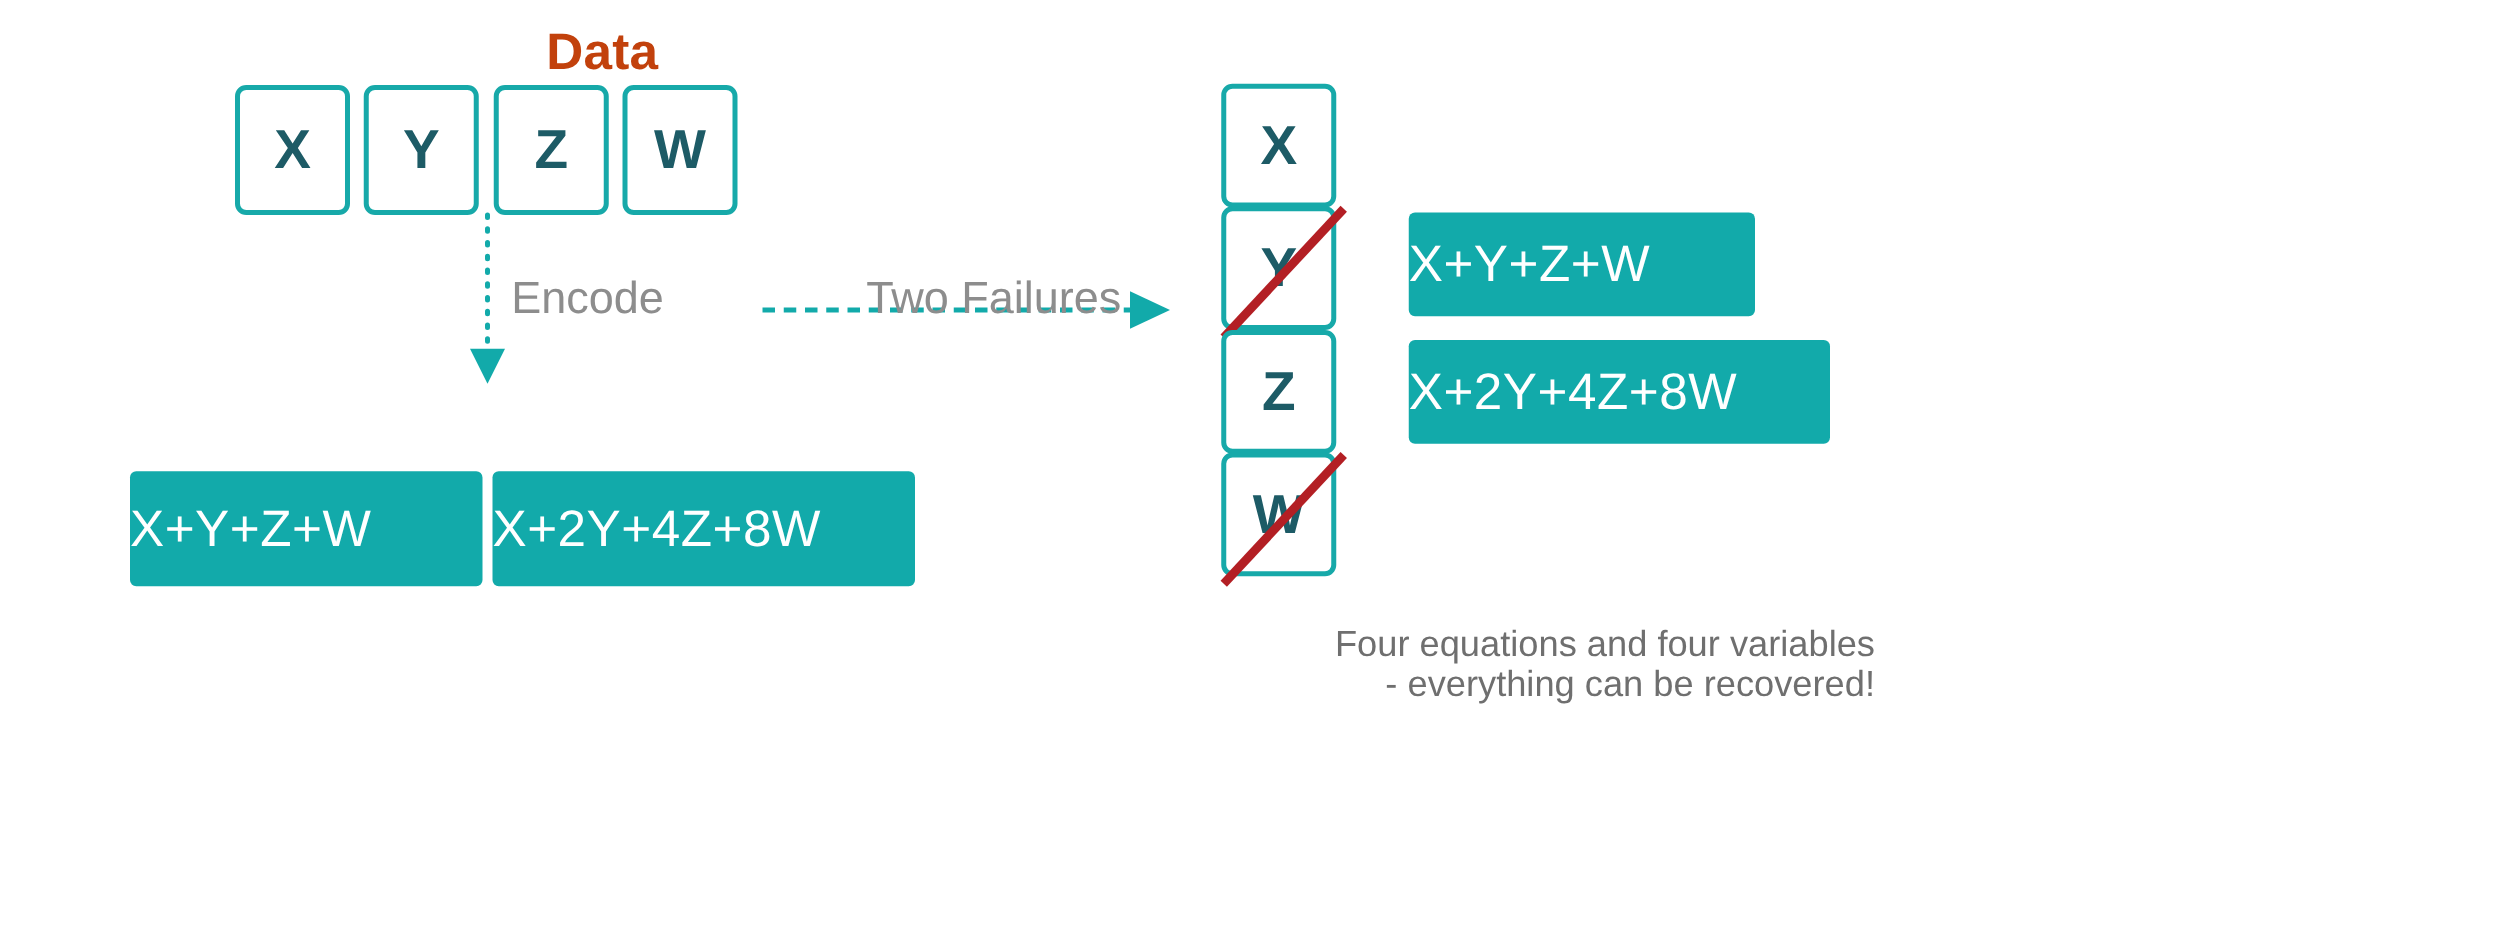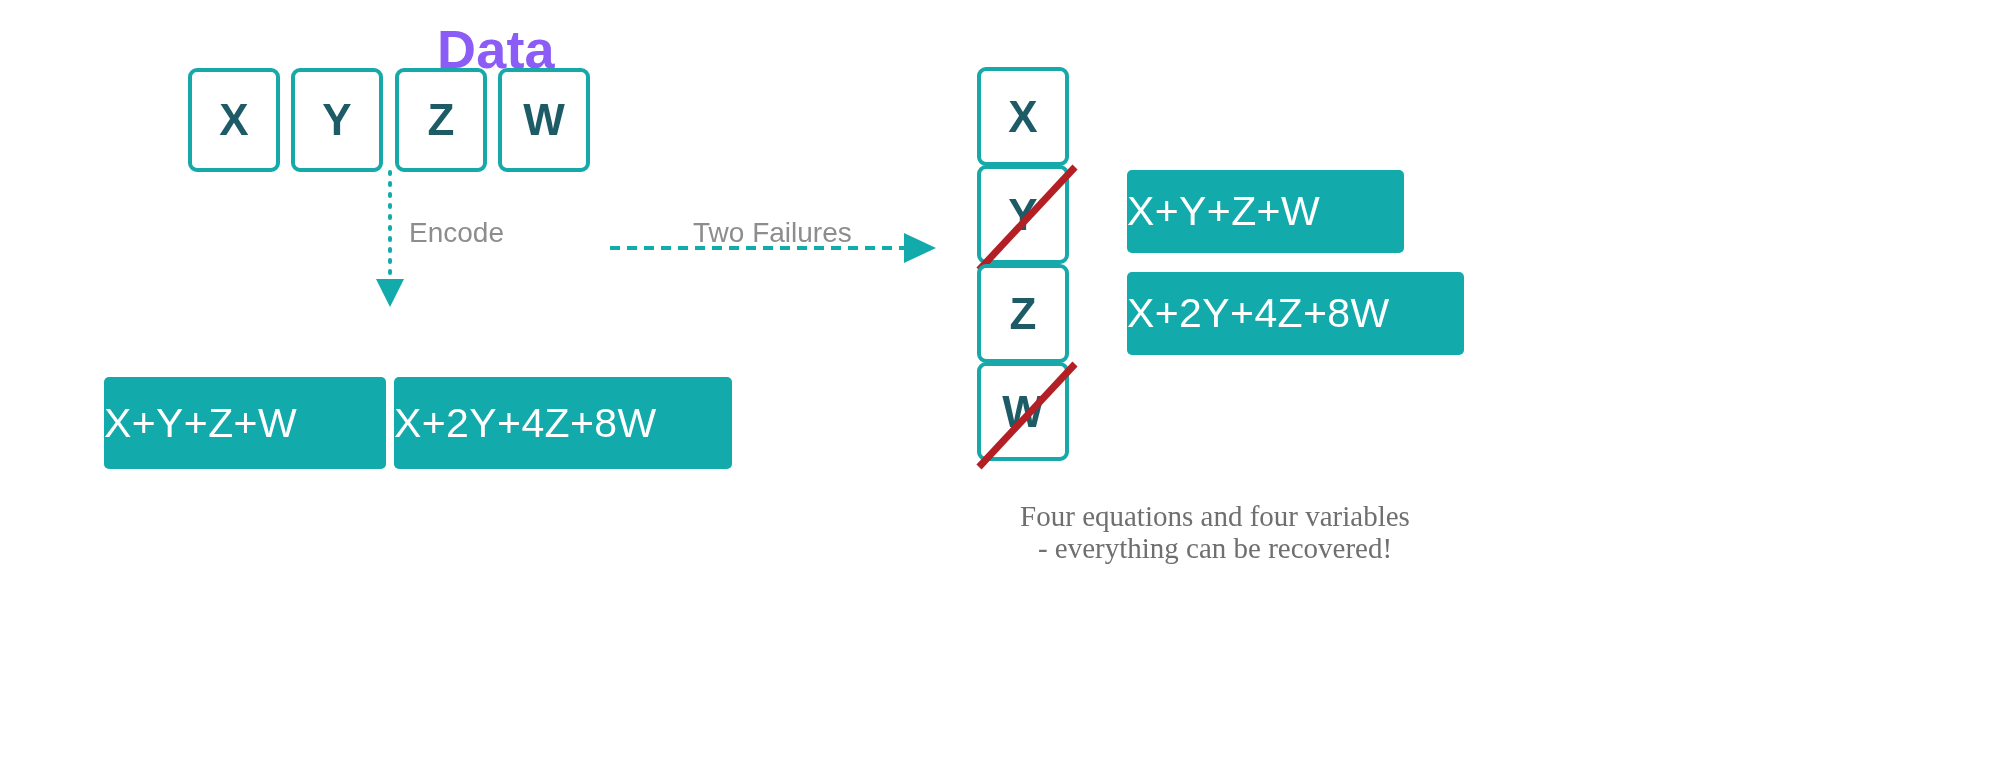--- a/index.html
+++ b/index.html
@@ -19,22 +19,22 @@
     height: 757px;
     background: #ffffff;
     overflow: hidden;
   }
 
   
   .section-title {
     position: absolute;
     font-family: "Liberation Sans", sans-serif;
     font-weight: bold;
-    font-size: 54px;
-    color: #8b5cf6;
+    font-size: 41px;
+    color: #c2410c;
     letter-spacing: 0.2px;
     white-space: nowrap;
   }
   #title-data  { left: 437px; top: 18px; }
   #title-code  { left: 437px; top: 412px; }
 
   
   .cell {
     position: absolute;
     box-sizing: border-box;
@@ -113,36 +113,36 @@
     overflow: visible;
     pointer-events: none;
   }
   #arrow-encode-svg { left: 370px; top: 172px; width: 40px; height: 138px; }
   #arrow-failures-svg { left: 610px; top: 228px; width: 330px; height: 40px; }
 
   
   .annotation {
     position: absolute;
     font-family: "Liberation Sans", sans-serif;
-    font-size: 28px;
+    font-size: 36px;
     color: #8d8d8d;
     white-space: nowrap;
     user-select: none;
   }
   #label-encode   { left: 409px; top: 217px; }
   #label-failures { left: 693px; top: 217px; text-align: center; }
 
   
   #caption {
     position: absolute;
     left: 930px;
     top: 500px;
     width: 570px;
-    text-align: center;
-    font-family: Liberation Serif, serif;
+    text-align: right;
+    font-family: Liberation Sans, sans-serif;
     font-size: 29px;
     line-height: 1.12;
     color: #6f6f6f;
     user-select: none;
   }
   #caption .caption-line { display: block; }
 </style>
 </head>
 <body>
 

